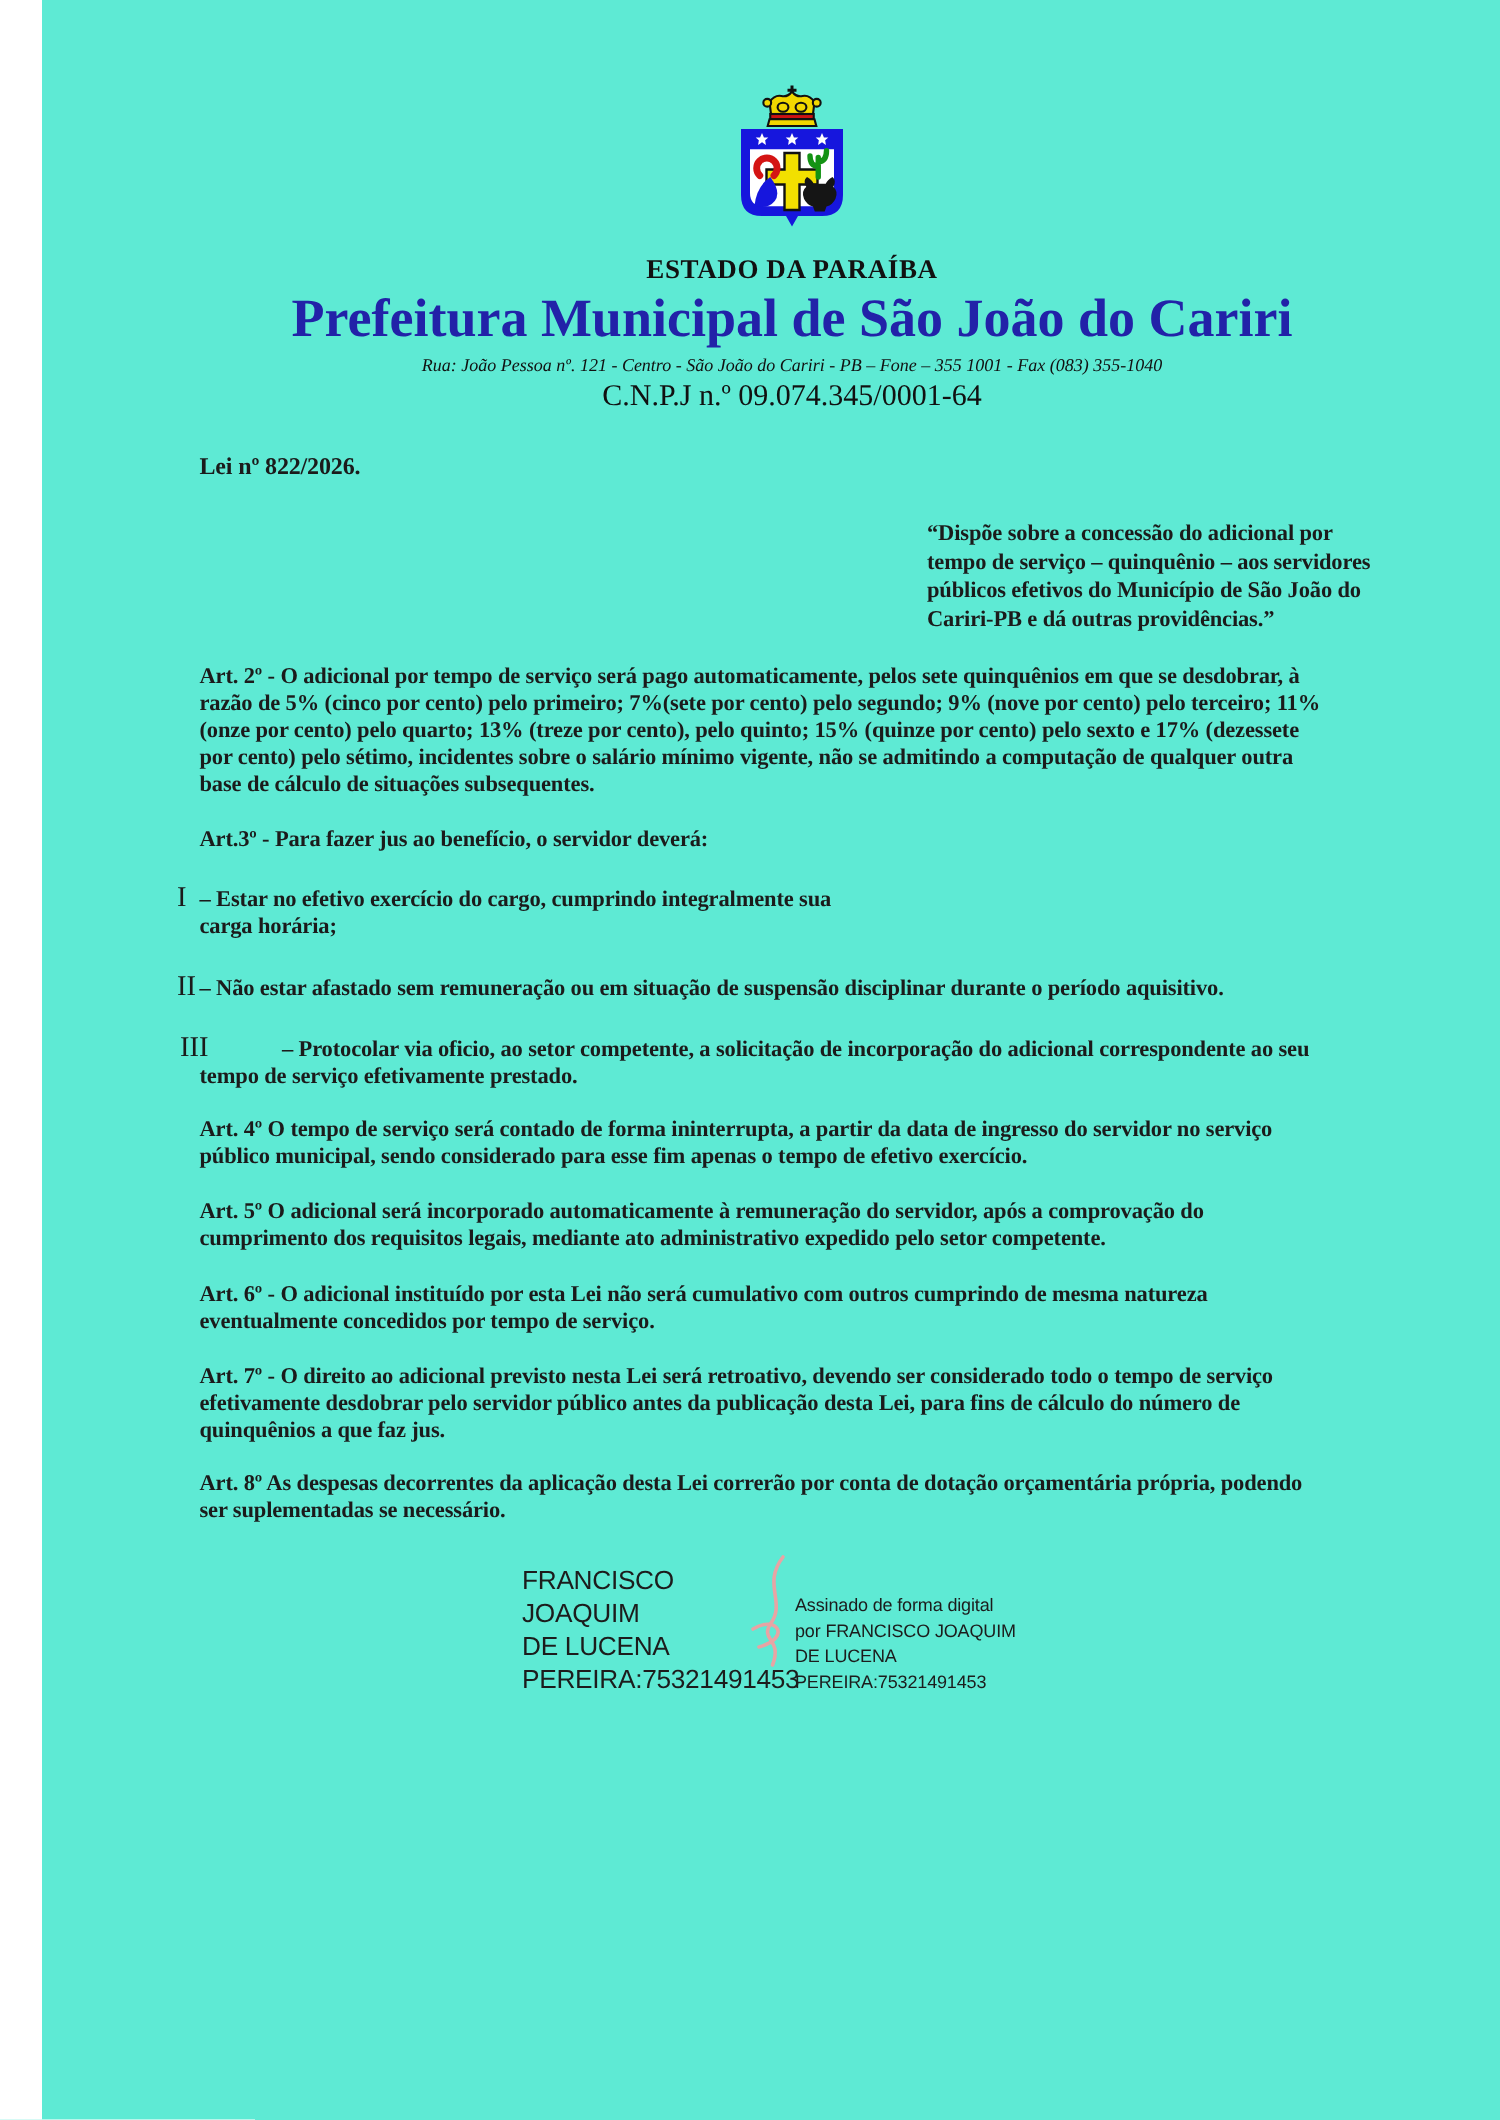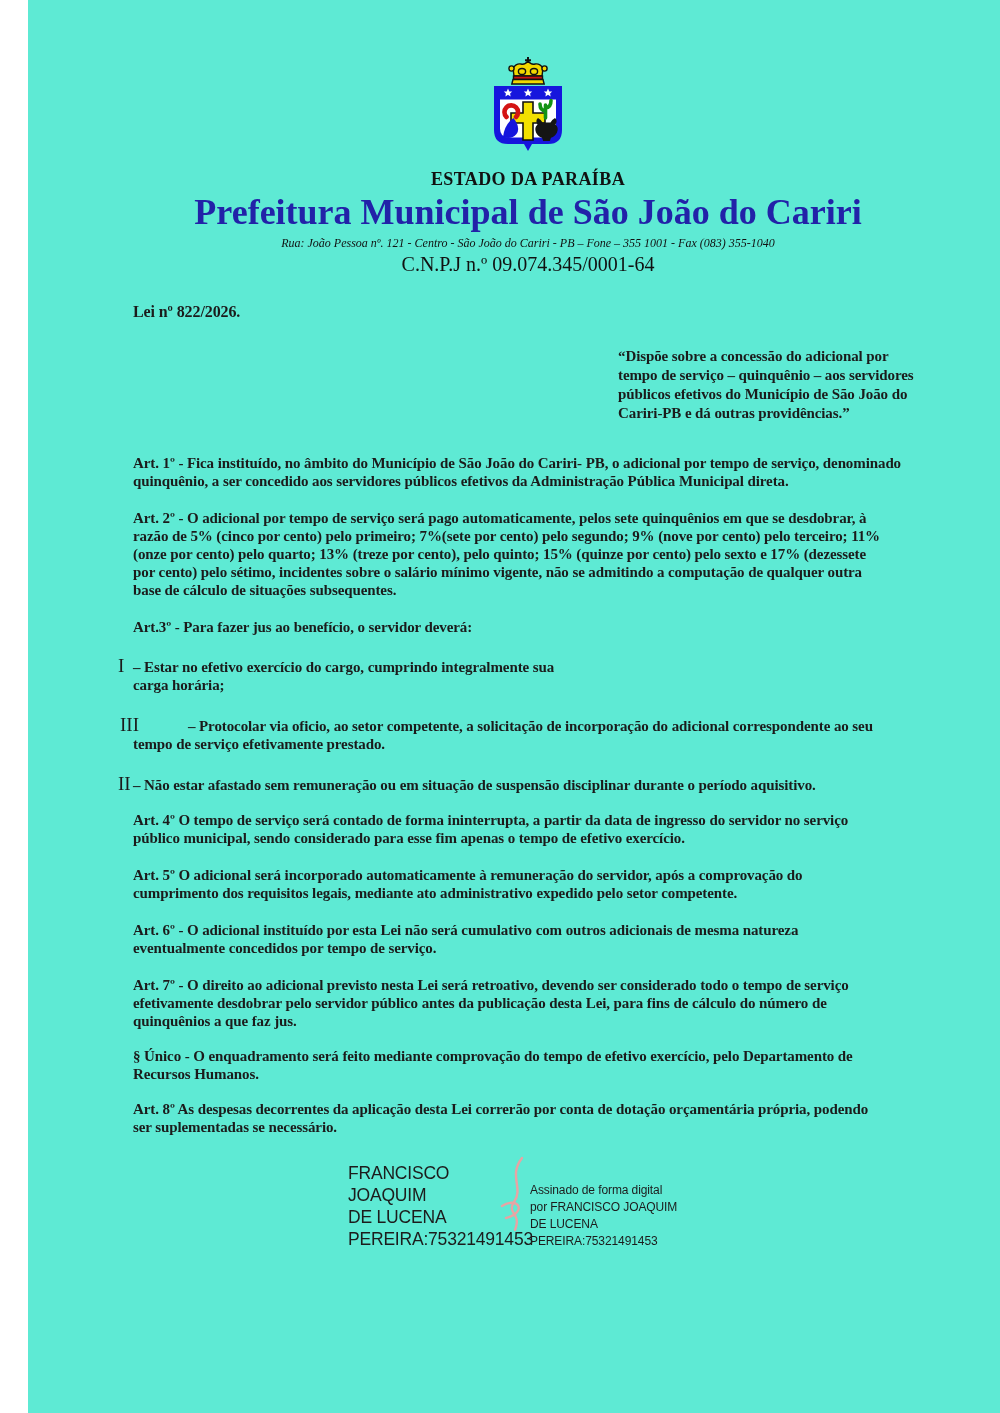--- a/index.html
+++ b/index.html
@@ -100,54 +100,50 @@
   </header>
 
   <main class="content">
     <p class="law-number">Lei nº 822/2026.</p>
 
     <div class="epigraph pre">“Dispõe sobre a concessão do adicional por
 tempo de serviço – quinquênio – aos servidores
 públicos efetivos do Município de São João do
 Cariri-PB e dá outras providências.”</div>
 
-    <div class="para first pre">Art. 1º - Fica instituído, no âmbito do Município de São João do Cariri- PB, o adicional por tempo de serviço, denominado
-quinquênio, a ser concedido aos servidores públicos efetivos da Administração Pública Municipal direta.</div>
     <div class="para pre">Art. 2º - O adicional por tempo de serviço será pago automaticamente, pelos sete quinquênios em que se desdobrar, à
 razão de 5% (cinco por cento) pelo primeiro; 7%(sete por cento) pelo segundo; 9% (nove por cento) pelo terceiro; 11%
 (onze por cento) pelo quarto; 13% (treze por cento), pelo quinto; 15% (quinze por cento) pelo sexto e 17% (dezessete
 por cento) pelo sétimo, incidentes sobre o salário mínimo vigente, não se admitindo a computação de qualquer outra
 base de cálculo de situações subsequentes.</div>
     <div class="para pre">Art.3º - Para fazer jus ao benefício, o servidor deverá:</div>
 
     <div class="clause">
       <span class="marker">I</span>
       <span class="pre">– Estar no efetivo exercício do cargo, cumprindo integralmente sua
 carga horária;</span>
     </div>
     <div class="clause" style="margin-top:23px;">
+      <span class="marker">II</span>
+      <span class="pre">– Não estar afastado sem remuneração ou em situação de suspensão disciplinar durante o período aquisitivo.</span>
+    </div>
+    <div class="clause" style="margin-top:23px;">
       <span class="marker" style="left:-13px;">III</span><span class="tab"></span><span class="pre">– Protocolar via oficio, ao setor competente, a solicitação de incorporação do adicional correspondente ao seu
 tempo de serviço efetivamente prestado.</span>
-    </div>
-    <div class="clause" style="margin-top:23px;">
-      <span class="marker">II</span>
-      <span class="pre">– Não estar afastado sem remuneração ou em situação de suspensão disciplinar durante o período aquisitivo.</span>
     </div>
 
     <div class="para tight pre">Art. 4º O tempo de serviço será contado de forma ininterrupta, a partir da data de ingresso do servidor no serviço
 público municipal, sendo considerado para esse fim apenas o tempo de efetivo exercício.</div>
     <div class="para pre">Art. 5º O adicional será incorporado automaticamente à remuneração do servidor, após a comprovação do
 cumprimento dos requisitos legais, mediante ato administrativo expedido pelo setor competente.</div>
-    <div class="para pre">Art. 6º - O adicional instituído por esta Lei não será cumulativo com outros adicionais de mesma natureza
+    <div class="para pre">Art. 6º - O adicional instituído por esta Lei não será cumulativo com outros cumprindo de mesma natureza
 eventualmente concedidos por tempo de serviço.</div>
     <div class="para pre">Art. 7º - O direito ao adicional previsto nesta Lei será retroativo, devendo ser considerado todo o tempo de serviço
 efetivamente desdobrar pelo servidor público antes da publicação desta Lei, para fins de cálculo do número de
 quinquênios a que faz jus.</div>
-    <div class="para tight pre">§ Único - O enquadramento será feito mediante comprovação do tempo de efetivo exercício, pelo Departamento de
-Recursos Humanos.</div>
     <div class="para tight pre">Art. 8º As despesas decorrentes da aplicação desta Lei correrão por conta de dotação orçamentária própria, podendo
 ser suplementadas se necessário.</div>
 
 
     <div class="sig-row">
       <div class="sig-name pre">FRANCISCO JOAQUIM
 DE LUCENA
 PEREIRA:75321491453</div>
       <svg class="sig-scribble" width="48" height="86" viewBox="0 0 48 86" aria-hidden="true">
         <g fill="none" stroke="#e8a4a4" stroke-width="2.4" stroke-linecap="round">

